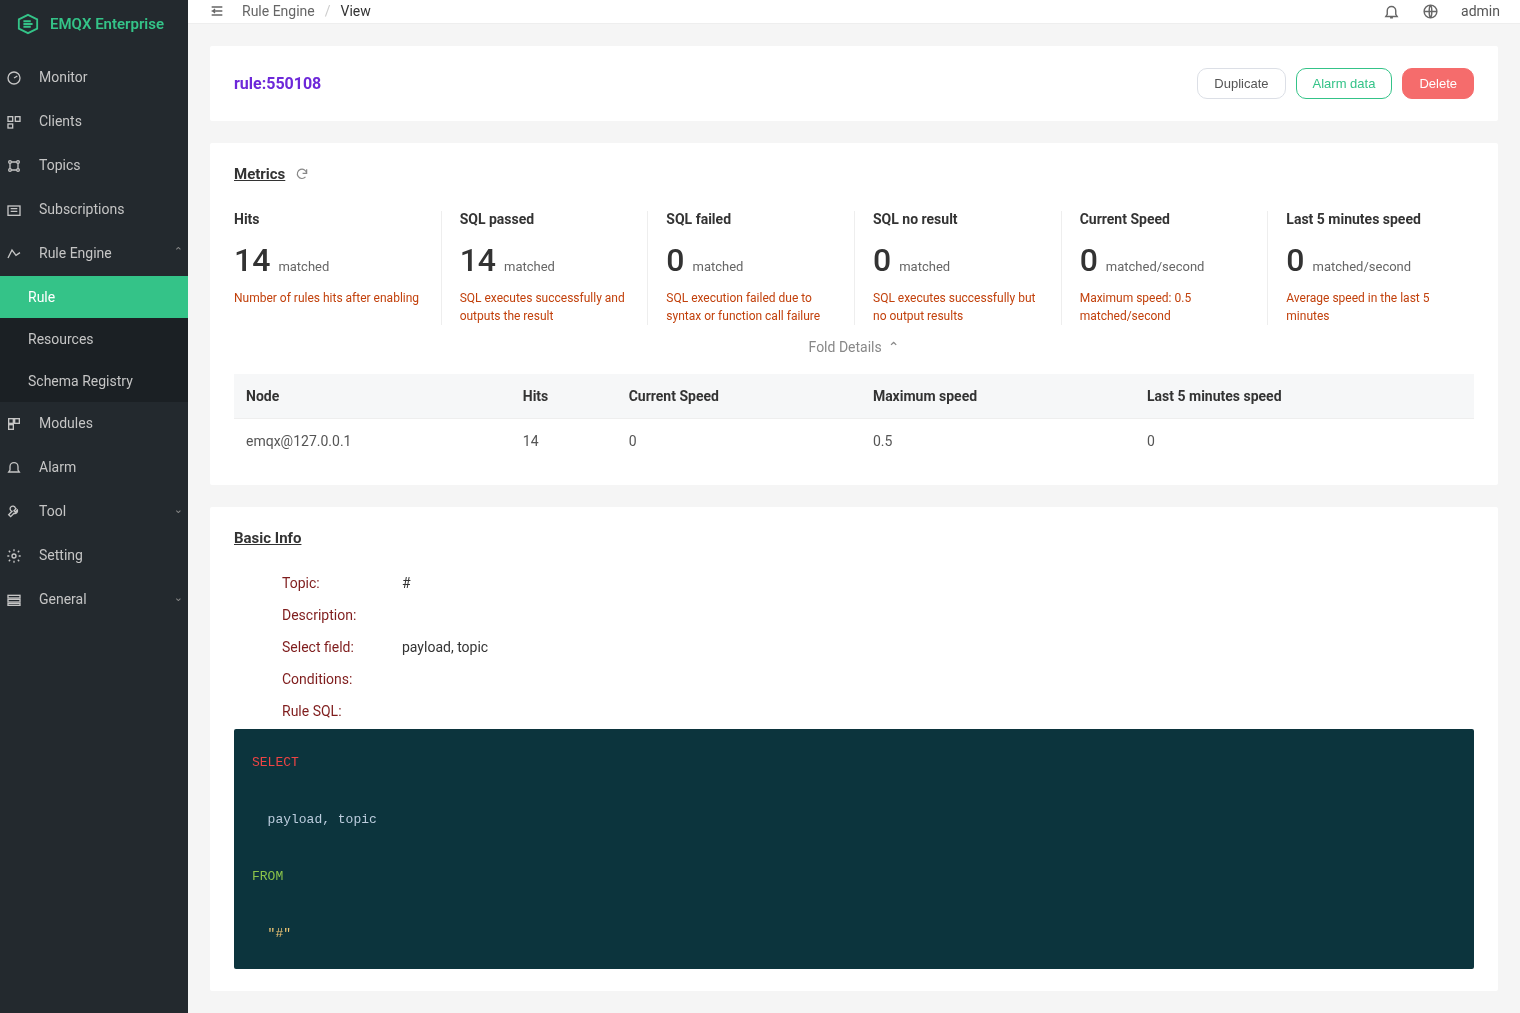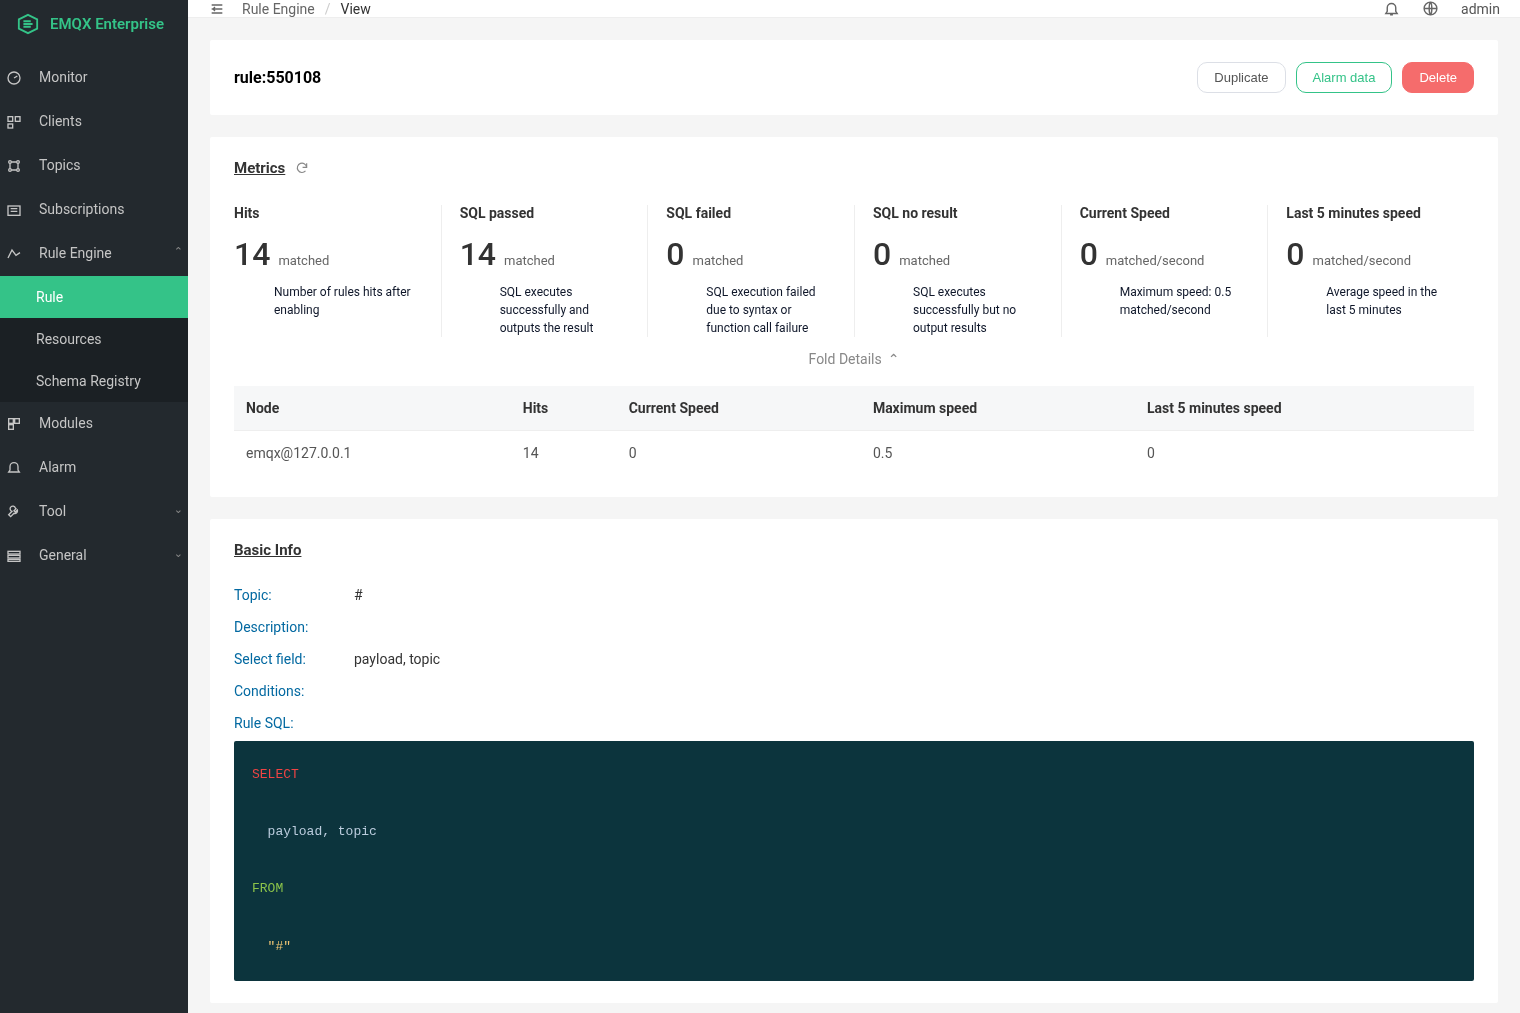--- a/index.html
+++ b/index.html
@@ -9,67 +9,67 @@
 
 .sidebar { width: 188px; background: #23292e; color: #aaa; display: flex; flex-direction: column; flex-shrink: 0; }
 .logo-row { display: flex; align-items: center; gap: 10px; padding: 12px 16px; }
 .logo-icon { width: 24px; height: 24px; display: flex; align-items: center; justify-content: center; }
 .logo-text { color: #34c388; font-weight: 600; font-size: 15px; }
 .nav { display: flex; flex-direction: column; padding-top: 8px; }
 .nav-item { display: flex; gap: 16px; padding: 13px 5px; color: #c5c5c5; font-size: 14px; cursor: pointer; position: relative; }
 .nav-item .chev { margin-left: auto; font-size: 11px; color: #888; }
 .nav-icon { width: 18px; height: 18px; display: flex; align-items: center; justify-content: center; }
 .nav-sub { background: #1b2024; }
-.nav-subitem { padding: 13px 18px 13px 36px; color: #c5c5c5; font-size: 14px; cursor: pointer; }
+.nav-subitem { padding: 13px 18px 13px 28px; color: #c5c5c5; font-size: 14px; cursor: pointer; }
 .nav-subitem.active { background: #34c388; color: #fff; }
 
 
 .main { flex: 1; display: flex; flex-direction: column; overflow: auto; }
 .topbar { height: 48px; background: #fff; border-bottom: 1px solid #eee; display: flex; align-items: center; padding: 0 20px; }
 .topbar-left { display: flex; align-items: center; gap: 16px; }
 .collapse-btn { cursor: pointer; color: #666; }
 .breadcrumb { display: flex; align-items: center; gap: 10px; font-size: 14px; }
 .breadcrumb .bc-link { color: #666; }
 .breadcrumb .bc-sep { color: #ccc; }
 .breadcrumb .bc-cur { color: #333; }
 .topbar-right { margin-left: auto; display: flex; align-items: center; gap: 22px; color: #666; }
 .user-name { font-size: 14px; color: #555; }
 
 .content { padding: 22px; display: flex; flex-direction: column; gap: 22px; }
 .card { background: #fff; border-radius: 2px; padding: 22px 24px; }
 
 .title-row { display: flex; align-items: center; }
-.rule-title { font-size: 16px; font-weight: 700; color: #000000; }
+.rule-title { font-size: 16px; font-weight: 700; color: #6d28d9; }
 .title-actions { margin-left: auto; display: flex; gap: 10px; }
 .btn { padding: 7px 16px; font-size: 13px; border-radius: 10px; cursor: pointer; border: 1px solid #dcdfe6; background: #fff; color: #555; }
 .btn.green-outline { border-color: #34c388; color: #34c388; }
 .btn.red { background: #f56c6c; border-color: #f56c6c; color: #fff; }
 
 .section-title { font-size: 15px; font-weight: 700; color: #333; display: flex; align-items: center; gap: 10px; text-decoration: underline; }
 .refresh-icon { cursor: pointer; color: #888; }
 
 .metrics-grid { display: grid; grid-template-columns: repeat(6, 1fr); margin-top: 28px; }
 .metric-cell { padding: 0 18px; border-left: 1px solid #eee; min-height: 112px; }
 .metric-cell:first-child { border-left: none; padding-left: 0; }
 .metric-label { font-size: 14px; font-weight: 700; color: #333; margin-bottom: 14px; }
 .metric-value-row { display: flex; align-items: baseline; gap: 8px; margin-bottom: 10px; }
 .metric-val { font-size: 32px; font-weight: 500; color: #333; }
 .metric-unit { font-size: 13px; color: #666; }
-.metric-desc { font-size: 12px; color: #0f172a; line-height: 1.5; margin-left: 40px; }
+.metric-desc { font-size: 12px; color: #c2410c; line-height: 1.5; }
 
 .fold-row { text-align: center; padding: 12px 0 18px; }
 .fold-btn { color: #888; font-size: 14px; cursor: pointer; display: inline-flex; align-items: center; gap: 6px; }
 
 .table { width: 100%; border-collapse: collapse; }
 .table thead th { background: #f6f7f8; text-align: left; padding: 14px 12px; font-size: 14px; font-weight: 700; color: #333; }
 .table tbody td { padding: 14px 12px; font-size: 14px; color: #555; border-top: 1px solid #eee; }
 
 .info-rows { margin-top: 28px; display: flex; flex-direction: column; gap: 16px; }
 .info-row { display: flex; gap: 30px; font-size: 14px; }
-.info-label { color: #0369a1; width: 90px; }
+.info-label { color: #7f1d1d; width: 90px; margin-left: 48px; }
 .info-value { color: #333; }
 
 .sql-block { background: #0c343d; color: #cfe; font-family: "Courier New", monospace; font-size: 13px; padding: 20px 18px; margin-top: 10px; line-height: 2.2; white-space: pre; border-radius: 2px; }
 .kw-select { color: #ef4444; }
 .kw-from { color: #8bc34a; }
 .sql-str { color: #f0c674; }
 .sql-field { color: #bcd; }
 
 svg { display: block; }
 </style>
@@ -161,20 +161,29 @@
         <span>Alarm</span>
       </div>
       <div class="nav-item">
         <span class="nav-icon">
             <svg width="16" height="16" viewBox="0 0 24 24" fill="none" stroke="currentColor" stroke-width="2">
               <path d="M14 6a4 4 0 1 0-5 5l-5 5 3 3 5-5a4 4 0 0 0 5-5l-3 3-2-2 3-3z"></path>
             </svg>
           </span>
         <span>Tool</span>
         <span class="chev">⌄</span>
+      </div>
+      <div class="nav-item">
+        <span class="nav-icon">
+            <svg width="16" height="16" viewBox="0 0 24 24" fill="none" stroke="currentColor" stroke-width="2">
+              <circle cx="12" cy="12" r="3"></circle>
+              <path d="M12 2v3M12 19v3M4.2 4.2l2.1 2.1M17.7 17.7l2.1 2.1M2 12h3M19 12h3M4.2 19.8l2.1-2.1M17.7 6.3l2.1-2.1"></path>
+            </svg>
+          </span>
+        <span>Setting</span>
       </div>
       <div class="nav-item">
         <span class="nav-icon">
             <svg width="16" height="16" viewBox="0 0 24 24" fill="none" stroke="currentColor" stroke-width="2">
               <rect x="3" y="5" width="18" height="4"></rect>
               <rect x="3" y="11" width="18" height="4"></rect>
               <rect x="3" y="17" width="18" height="3"></rect>
             </svg>
           </span>
         <span>General</span>

